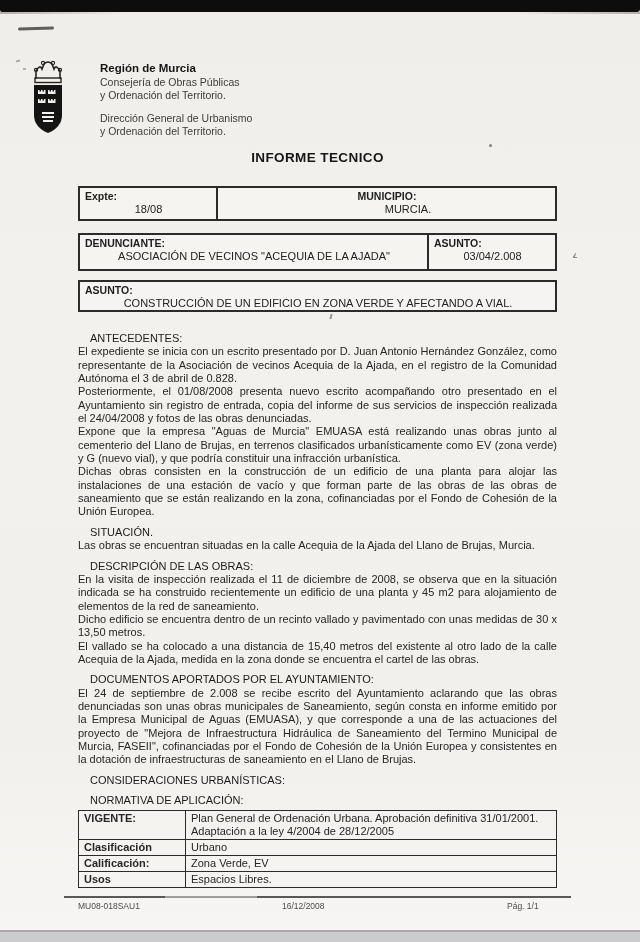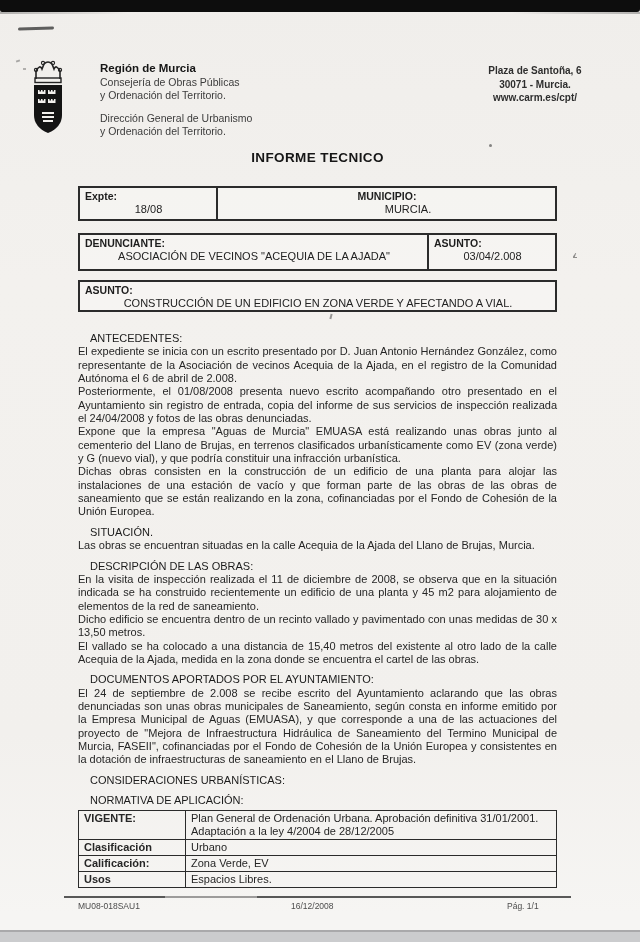--- a/index.html
+++ b/index.html
@@ -61,21 +61,21 @@
   .ntable { width:479px; border-collapse:collapse; margin-top:3px; }
   .ntable td { border:1.5px solid #2b2b2b; font-size:11px; line-height:13px;
                padding:1px 5px; vertical-align:top; text-align:left; }
   .ntable .tl { width:96px; font-weight:700; }
 
   
   .f-rule { position:absolute; top:896px; left:64px; width:507px; height:2px; background:#3d3d3d; opacity:.85; }
   .f-rule::after { content:""; position:absolute; top:0; left:20%; width:18%; height:2px; background:#f2f0ed; opacity:.45; }
   .f-item { position:absolute; top:901px; font-size:8.5px; color:#4c4c4c; }
   .f-code { left:78px; }
-  .f-date { left:291px; }
+  .f-date { left:282px; }
   .f-page { left:507px; }
 </style>
 </head>
 <body>
 
 <div class="page">
 
   <div class="band-top"></div>
   <div class="artifact a-dash"></div>
   <div class="artifact a-dot1"></div>
@@ -110,25 +110,20 @@
   </div>
 
   <div class="org">
     <div class="brand">Región de Murcia</div>
     <div>Consejería de Obras Públicas</div>
     <div>y Ordenación del Territorio.</div>
     <div class="grp2">Dirección General de Urbanismo</div>
     <div>y Ordenación del Territorio.</div>
   </div>
 
-  <div class="addr">
-    <div>Plaza de Santoña, 6</div>
-    <div>30071 - Murcia.</div>
-    <div>www.carm.es/cpt/</div>
-  </div>
 
   <div class="doc-title">INFORME TECNICO</div>
 
   <div class="ibox box1">
     <div class="cell c1">
       <div class="lbl">Expte:</div>
       <div class="val">18/08</div>
     </div>
     <div class="cell c2">
       <div class="lbl">MUNICIPIO:</div>
@@ -150,21 +145,21 @@
   <div class="ibox box3">
     <div class="cell c1">
       <div class="lbl">ASUNTO:</div>
       <div class="val">CONSTRUCCIÓN DE UN EDIFICIO EN ZONA VERDE Y AFECTANDO A VIAL.</div>
     </div>
   </div>
 
   <div class="doc-body">
 
     <div class="sec-h">ANTECEDENTES:</div>
-    <p class="para">El expediente se inicia con un escrito presentado por D. Juan Antonio Hernández González, como representante de la Asociación de vecinos Acequia de la Ajada, en el registro de la Comunidad Autónoma el 6 de abril de 2.008.</p>
+    <p class="para">El expediente se inicia con un escrito presentado por D. Juan Antonio Hernández González, como representante de la Asociación de vecinos Acequia de la Ajada, en el registro de la Comunidad Autónoma el 3 de abril de 0.828.</p>
     <p class="para">Posteriormente, el 01/08/2008 presenta nuevo escrito acompañando otro presentado en el Ayuntamiento sin registro de entrada, copia del informe de sus servicios de inspección realizada el 24/04/2008 y fotos de las obras denunciadas.</p>
 
     <p class="para">Expone que la empresa "Aguas de Murcia" EMUASA está realizando unas obras junto al cementerio del Llano de Brujas, en terrenos clasificados urbanísticamente como EV (zona verde) y G (nuevo vial), y que podría constituir una infracción urbanística.</p>
     <p class="para">Dichas obras consisten en la construcción de un edificio de una planta para alojar las instalaciones de una estación de vacío y que forman parte de las obras de las obras de saneamiento que se están realizando en la zona, cofinanciadas por el Fondo de Cohesión de la Unión Europea.</p>
 
     <div class="sec-h">SITUACIÓN.</div>
     <p class="para">Las obras se encuentran situadas en la calle Acequia de la Ajada del Llano de Brujas, Murcia.</p>
 
     <div class="sec-h">DESCRIPCIÓN DE LAS OBRAS:</div>
     <p class="para">En la visita de inspección realizada el 11 de diciembre de 2008, se observa que en la situación indicada se ha construido recientemente un edificio de una planta y 45 m2 para alojamiento de elementos de la red de saneamiento.</p>

